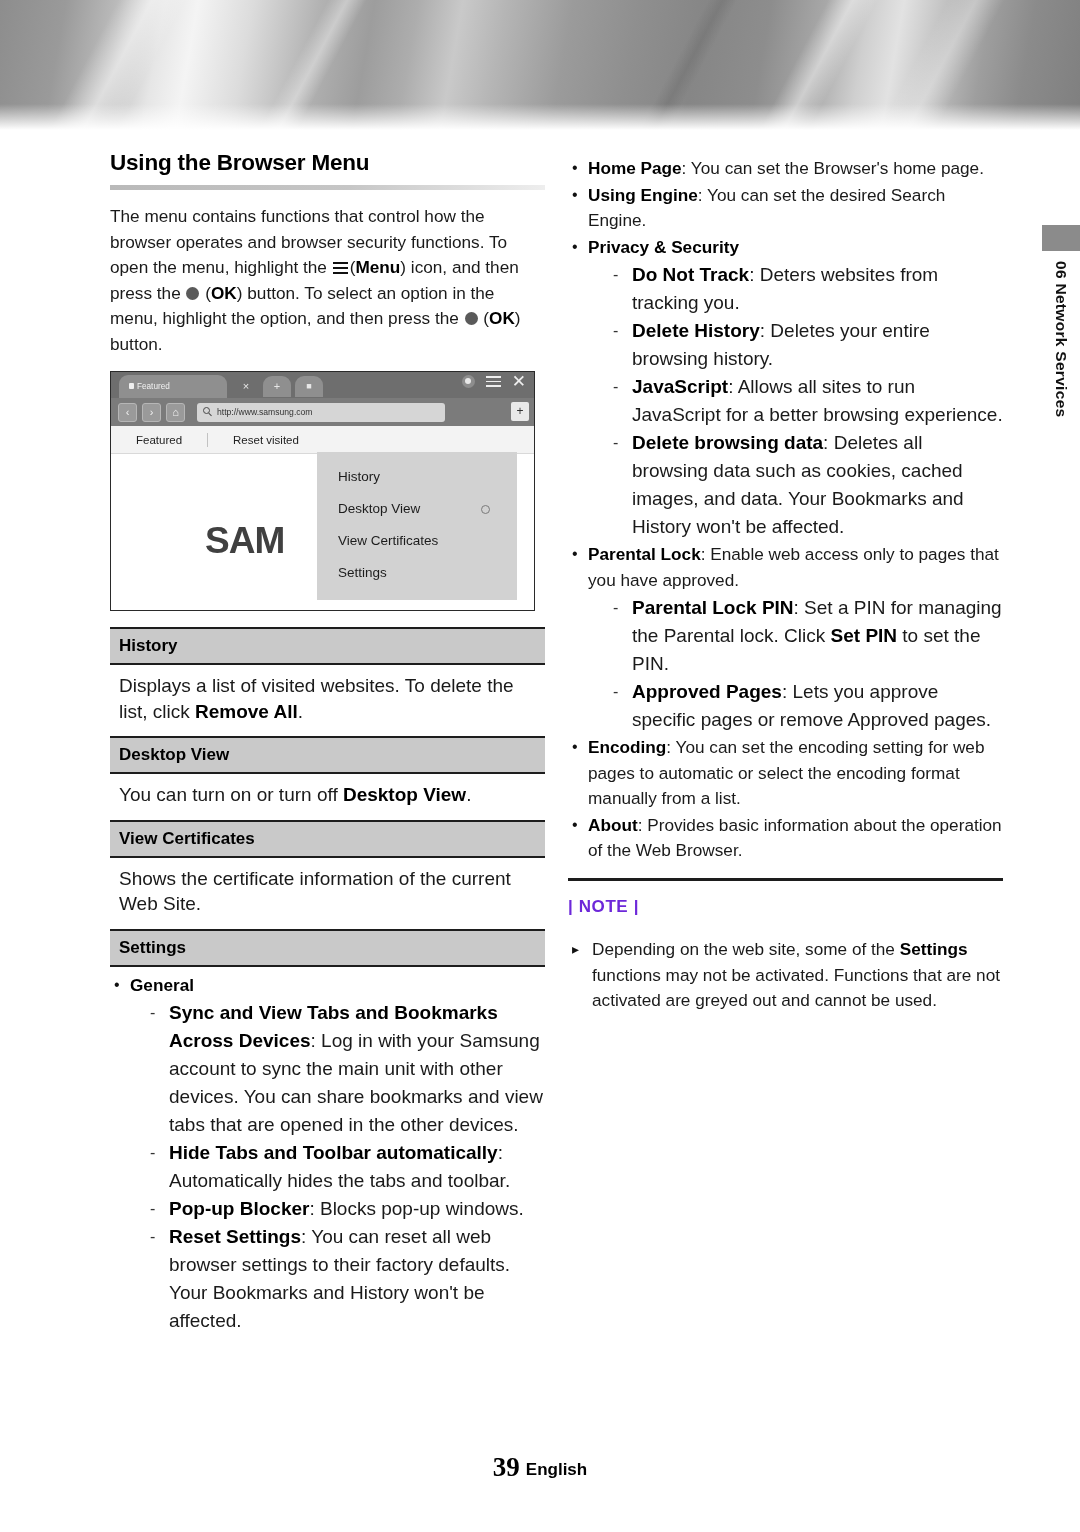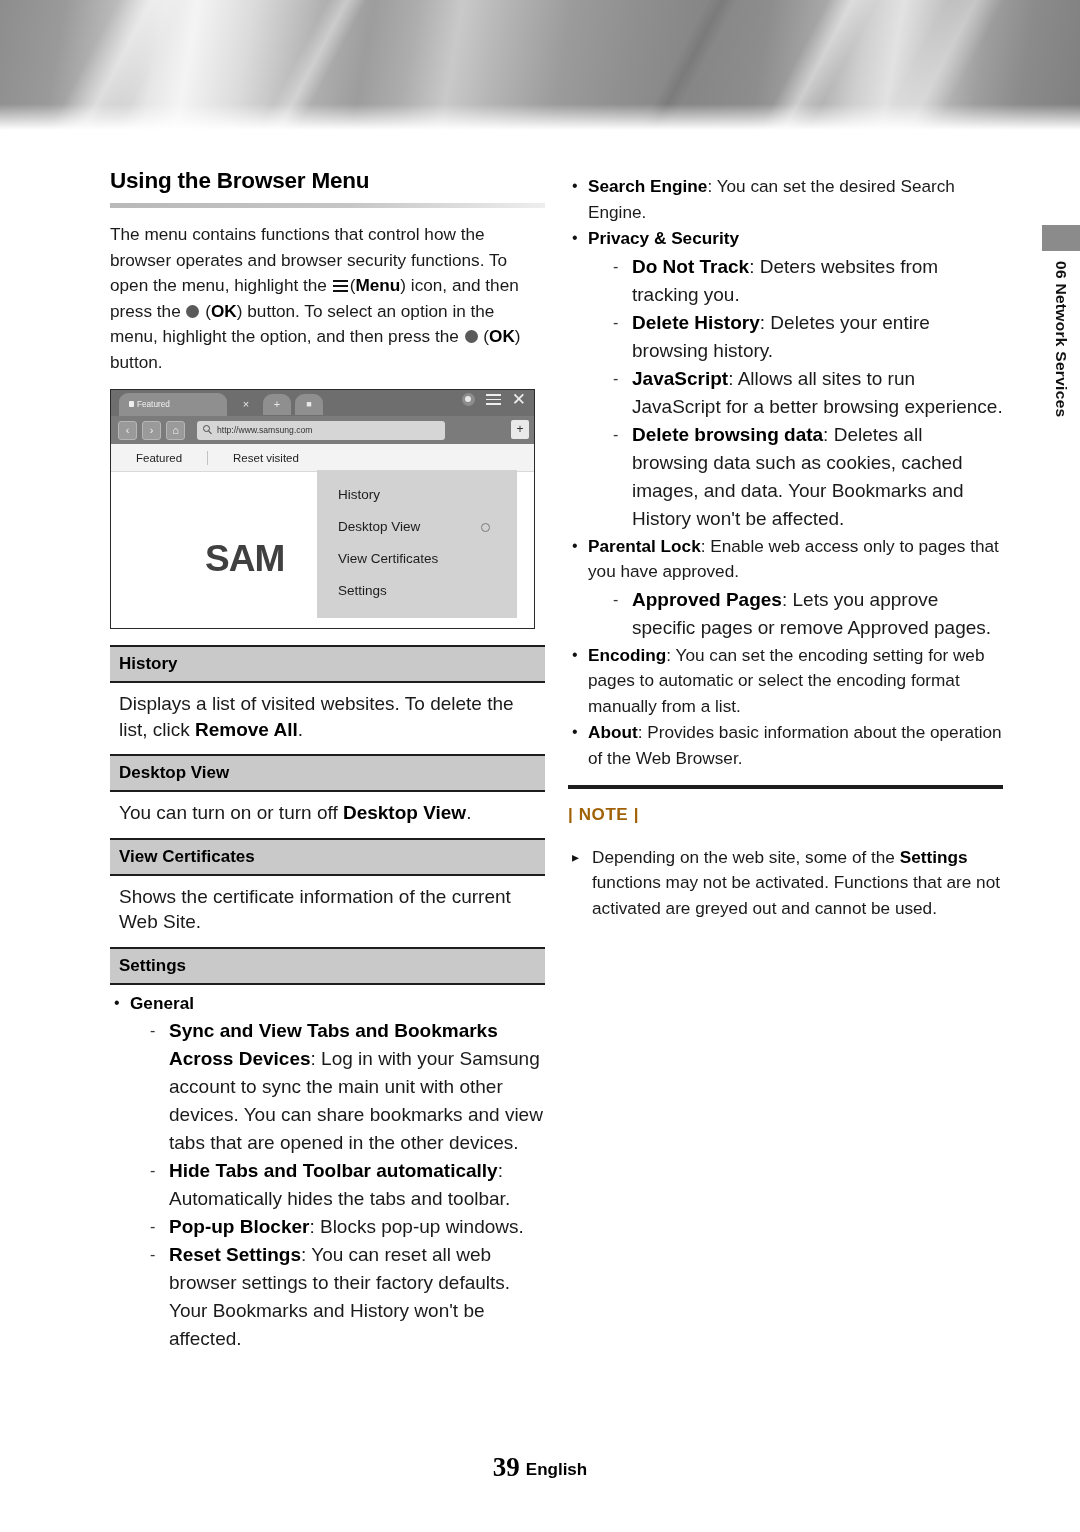--- a/index.html
+++ b/index.html
@@ -78,21 +78,21 @@
     color: #111;
     letter-spacing: .3px;
     line-height: 38px;
     white-space: nowrap;
     padding-left: 2px;
   }
 
   
   .col {
     position: absolute;
-    top: 168px;
+    top: 150px;
     width: 435px;
   }
   .col-left  { left: 110px; }
   .col-right { left: 568px; }
 
   h1.section-title {
     font-size: 22.5px;
     font-weight: bold;
     color: #000;
     letter-spacing: -0.2px;
@@ -333,21 +333,21 @@
 
   
   .note-rule {
     height: 3.5px;
     background: #1d1d1d;
     margin-top: 14px;
   }
   .note-label {
     font-size: 17px;
     font-weight: bold;
-    color: #a16207;
+    color: #6d28d9;
     letter-spacing: .6px;
     margin-top: 16px;
   }
   ul.notelist { list-style: none; margin-top: 20px; }
   ul.notelist > li {
     position: relative;
     padding-left: 24px;
     font-size: 17.2px;
     line-height: 25.5px;
     color: #1a1a1a;
@@ -492,35 +492,37 @@
           <li><b>Pop-up Blocker</b><span>: Blocks pop-up windows.</span></li>
           <li><b>Reset Settings</b><span>: You can reset all web browser settings to their factory defaults. Your Bookmarks and History won't be affected.</span></li>
         </ul>
       </li>
     </ul>
   </div>
 
   <div class="col col-right">
 
     <ul class="lvl1">
-      <li><b>Search Engine</b><span>: You can set the desired Search Engine.</span></li>
+      <li><b>Home Page</b><span>: You can set the Browser's home page.</span></li>
+      <li><b>Using Engine</b><span>: You can set the desired Search Engine.</span></li>
 
       <li>
         <b>Privacy &amp; Security</b>
         <ul class="lvl2">
           <li><b>Do Not Track</b><span>: Deters websites from tracking you.</span></li>
           <li><b>Delete History</b><span>: Deletes your entire browsing history.</span></li>
           <li><b>JavaScript</b><span>: Allows all sites to run JavaScript for a better browsing experience.</span></li>
           <li><b>Delete browsing data</b><span>: Deletes all browsing data such as cookies, cached images, and data. Your Bookmarks and History won't be affected.</span></li>
         </ul>
       </li>
 
       <li>
         <b>Parental Lock</b><span>: Enable web access only to pages that you have approved.</span>
         <ul class="lvl2">
+          <li><b>Parental Lock PIN</b><span>: Set a PIN for managing the Parental lock. Click </span><b>Set PIN</b><span> to set the PIN.</span></li>
           <li><b>Approved Pages</b><span>: Lets you approve specific pages or remove Approved pages.</span></li>
         </ul>
       </li>
 
       <li><b>Encoding</b><span>: You can set the encoding setting for web pages to automatic or select the encoding format manually from a list.</span></li>
       <li><b>About</b><span>: Provides basic information about the operation of the Web Browser.</span></li>
     </ul>
 
     <div class="note-rule"></div>
     <div class="note-label">| NOTE |</div>

